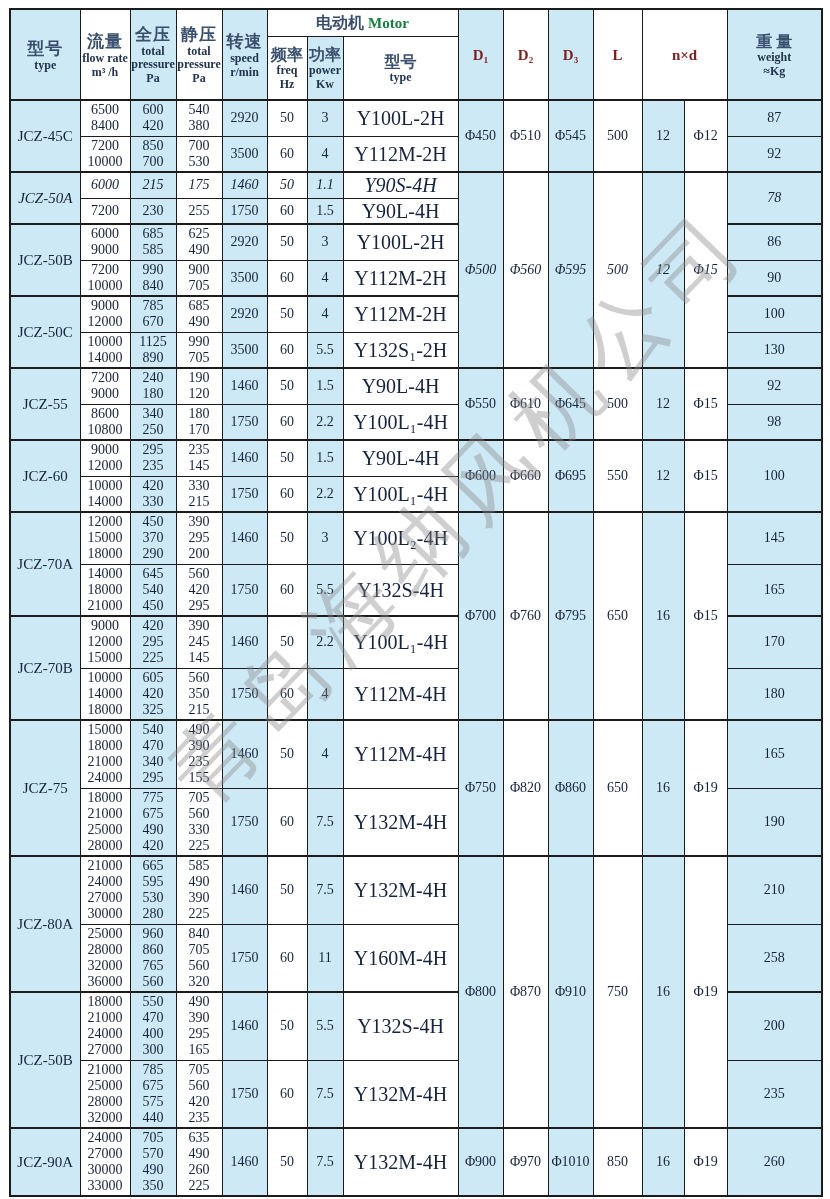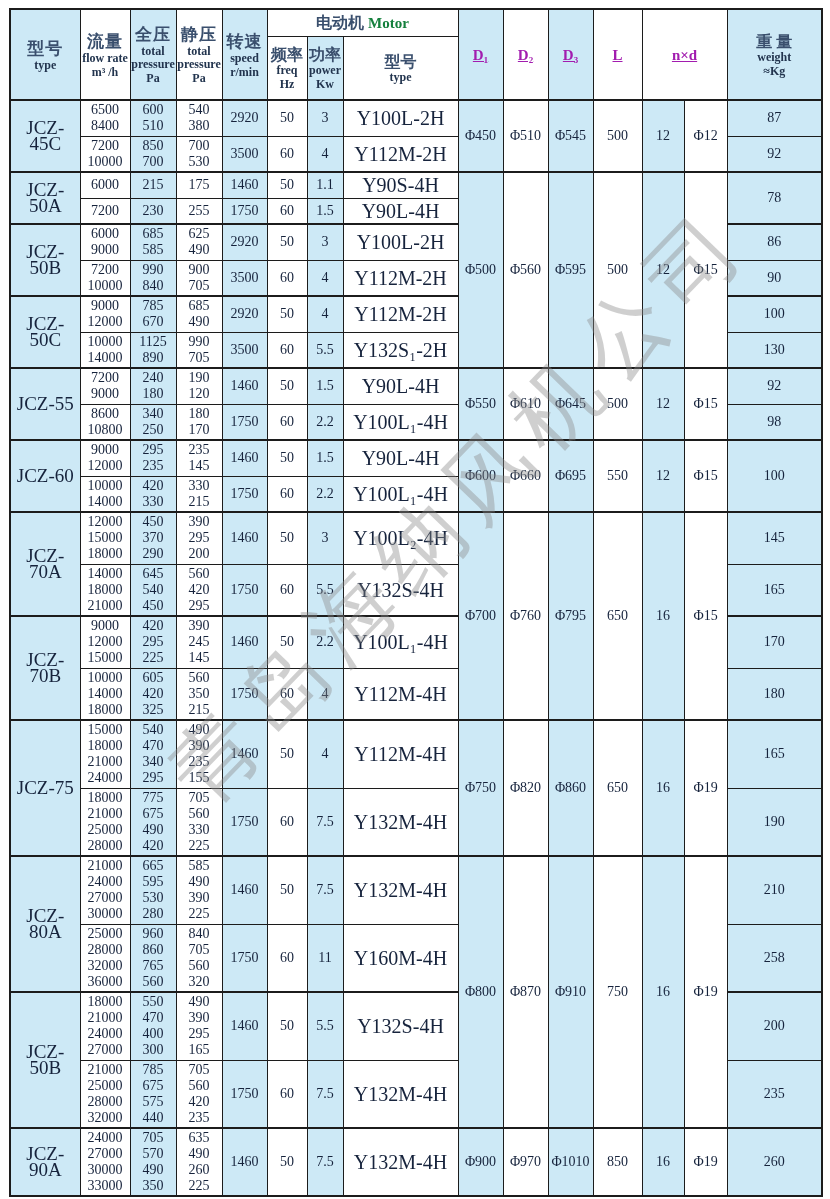--- a/index.html
+++ b/index.html
@@ -5,31 +5,31 @@
   html,body { margin:0; padding:0; }
   body {
     width:830px; height:1199px; box-sizing:border-box;
     background:#ffffff; padding:8px 9px; position:relative; overflow:hidden;
     font-family:"Liberation Serif","DejaVu Serif",serif; color:#16233c;
   }
   table { border-collapse:collapse; table-layout:fixed; width:812px; border:2px solid #1c1c1c; }
   th,td { border:1px solid #1c1c1c; text-align:center; vertical-align:middle; padding:0; }
   .blue { background:#cde9f6; }
   td { font-size:14px; line-height:16px; white-space:pre-line; }
-  td.model { font-size:19px;margin-left:20px; }
+  td.model { font-size:15px;margin-left:20px; }
   td.motorcell { font-size:20px; }
   tbody tr.gs > td { border-top:2px solid #1c1c1c; }
   thead tr.h2 th, thead th[rowspan] { border-bottom:2px solid #1c1c1c; }
   thead tr.h1 th.banner { height:26px; }
   thead tr.h2 th { height:62px;font-family:Liberation Serif, serif; }
   .zh { font-size:17px; line-height:21px; color:#3a4f6d; letter-spacing:1px; }
   .zh-sm { font-size:16px; line-height:19px; color:#3a4f6d; }
   .en { font-size:12px; line-height:13px; color:#22344e; }
   .unit { font-size:12px; line-height:14px; color:#22344e; }
-  .dsym { font-size:15px; color:#a21caf;text-decoration:underline; }
+  .dsym { font-size:15px; color:#7f1d1d; }
   .banner-inner { font-size:16px; color:#3a4f6d; }
   .banner-inner .motor-en { color:#15803d; font-size:15px; }
   .watermark {
     position:absolute; left:185px; top:745px; z-index:3;
     transform:rotate(-46deg); transform-origin:0 50%;
     font-size:86px; letter-spacing:12px; line-height:1;
     color:#8a8a8a; opacity:0.40; white-space:nowrap; pointer-events:none;
     font-family:"Liberation Sans","DejaVu Sans",sans-serif;
   }
 </style>
@@ -120,21 +120,21 @@
         <div class="en">type</div>
       </th>
     </tr>
   </thead>
   <tbody id="tb">
       <tr class="gs" style="height: 36px;">
         <td class="blue model" rowspan="2">JCZ-45C</td>
         <td>6500
 8400</td>
         <td class="blue">600
-510</td>
+420</td>
         <td>540
 380</td>
         <td class="blue">2920</td>
         <td>50</td>
         <td class="blue">3</td>
         <td class="motorcell">Y100L-2H</td>
         <td class="blue" rowspan="2">Φ450</td>
         <td rowspan="2">Φ510</td>
         <td class="blue" rowspan="2">Φ545</td>
         <td rowspan="2">500</td>
@@ -148,21 +148,21 @@
         <td class="blue">850
 700</td>
         <td>700
 530</td>
         <td class="blue">3500</td>
         <td>60</td>
         <td class="blue">4</td>
         <td class="motorcell">Y112M-2H</td>
         <td class="blue">92</td>
       </tr>
-      <tr class="gs" style="height: 26px;">
+      <tr class="gs" style="height: 26px; font-style: italic;">
         <td class="blue model" rowspan="2">JCZ-50A</td>
         <td>6000</td>
         <td class="blue">215</td>
         <td>175</td>
         <td class="blue">1460</td>
         <td>50</td>
         <td class="blue">1.1</td>
         <td class="motorcell">Y90S-4H</td>
         <td class="blue" rowspan="6">Φ500</td>
         <td rowspan="6">Φ560</td>

